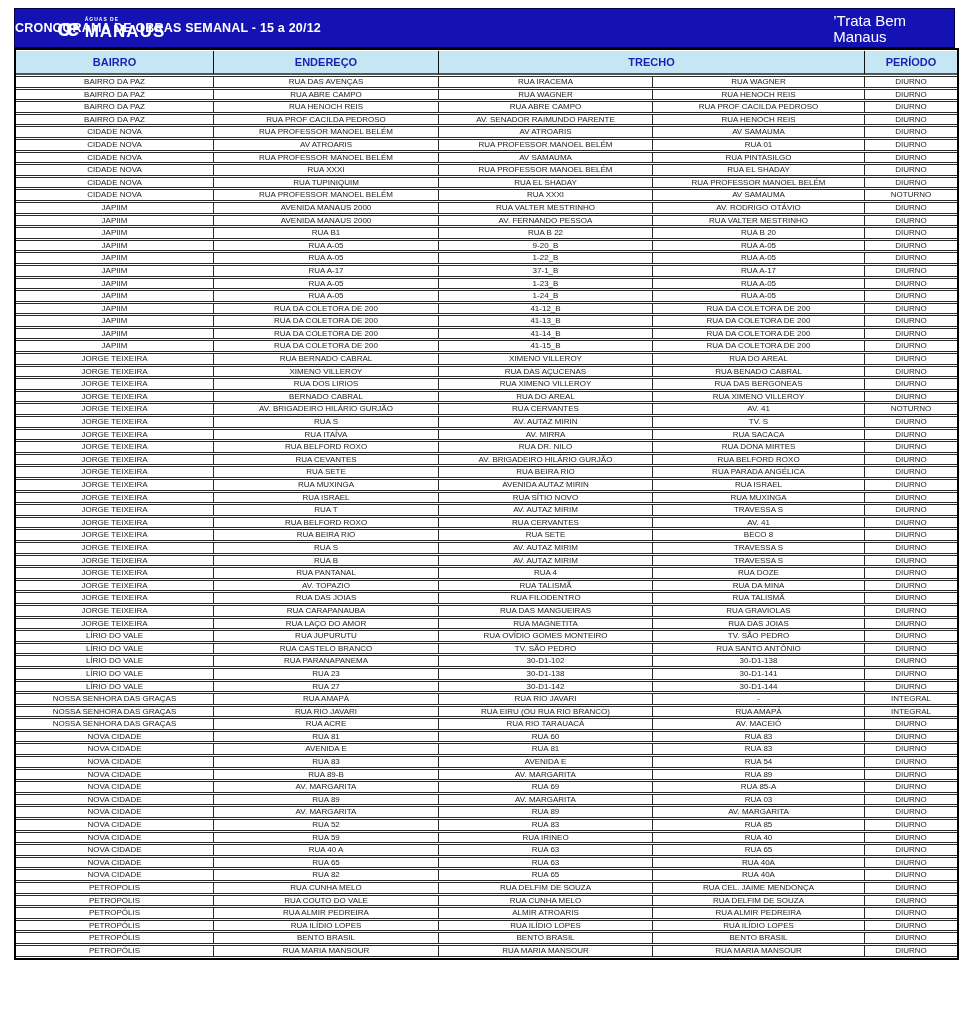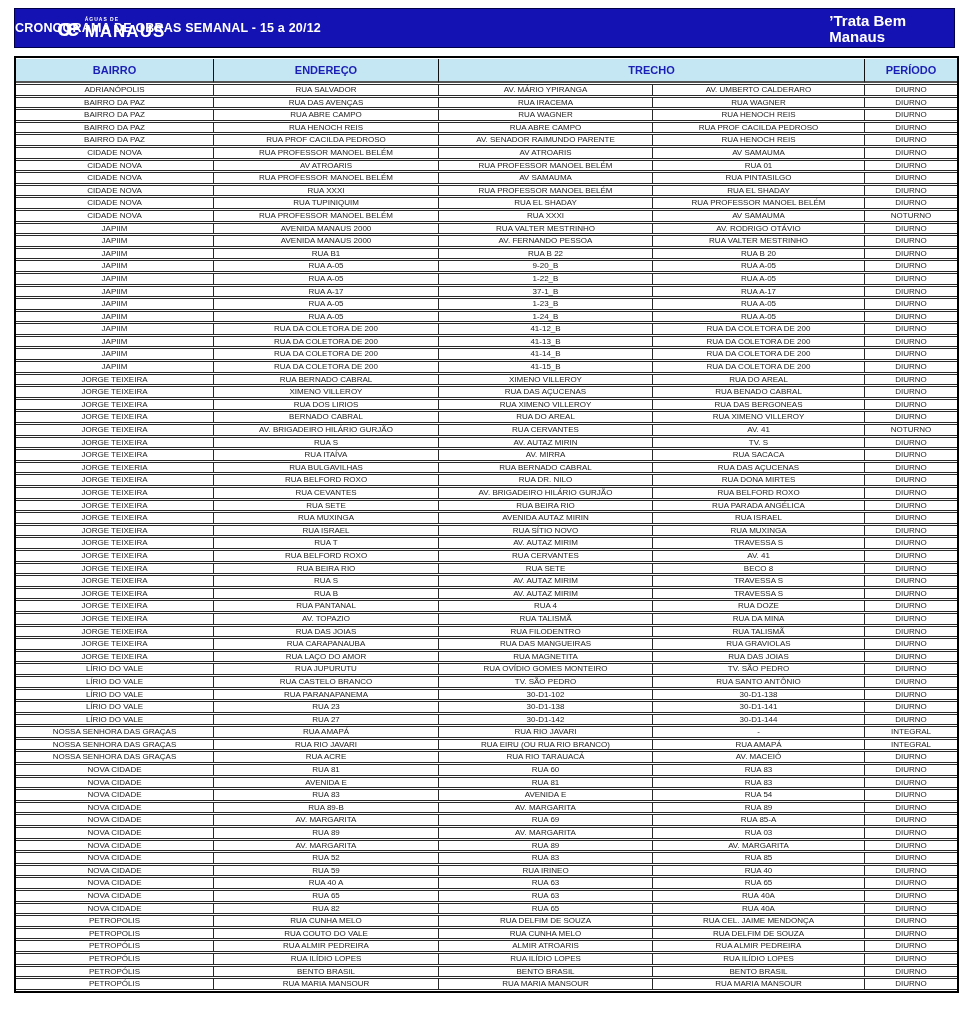--- a/index.html
+++ b/index.html
@@ -65,35 +65,35 @@
     text-align: left;
     font-size: 12.5px;
     font-weight: bold;
     letter-spacing: 0.2px;
   }
   .tagline {
     position: absolute;
     right: 48px;
     top: 4px;
     font-size: 15px;
-    font-weight: bold;
+    font-weight: normal;
     line-height: 1.05;
     text-align: left;
     white-space: nowrap;
   }
   .tagline .mark { font-size: 15px; }
   
   table.schedule {
     width: 100%;
     border-collapse: separate;
     border-spacing: 0 1px;
     table-layout: fixed;
     border: 2px solid #000000;
     background: #ffffff;
-    margin-top: 8px;
+    margin-top: 0px;
   }
   table.schedule th, table.schedule td {
     box-sizing: border-box;
     overflow: hidden;
     white-space: nowrap;
     text-overflow: clip;
     text-align: center;
     vertical-align: middle;
   }
   thead th {
@@ -151,27 +151,20 @@
       <thead>
         <tr>
           <th>BAIRRO</th>
           <th>ENDEREÇO</th>
           <th colspan="2">TRECHO</th>
           <th>PERÍODO</th>
         </tr>
       </thead>
       <tbody>
           <tr>
-            <td>ADRIANÓPOLIS</td>
-            <td>RUA SALVADOR</td>
-            <td>AV. MÁRIO YPIRANGA</td>
-            <td>AV. UMBERTO CALDERARO</td>
-            <td>DIURNO</td>
-          </tr>
-          <tr>
             <td>BAIRRO DA PAZ</td>
             <td>RUA DAS AVENÇAS</td>
             <td>RUA IRACEMA</td>
             <td>RUA WAGNER</td>
             <td>DIURNO</td>
           </tr>
           <tr>
             <td>BAIRRO DA PAZ</td>
             <td>RUA ABRE CAMPO</td>
             <td>RUA WAGNER</td>
@@ -358,27 +351,20 @@
             <td>RUA S</td>
             <td>AV. AUTAZ MIRIN</td>
             <td>TV. S</td>
             <td>DIURNO</td>
           </tr>
           <tr>
             <td>JORGE TEIXEIRA</td>
             <td>RUA ITAÍVA</td>
             <td>AV. MIRRA</td>
             <td>RUA SACACA</td>
-            <td>DIURNO</td>
-          </tr>
-          <tr>
-            <td>JORGE TEIXERIA</td>
-            <td>RUA BULGAVILHAS</td>
-            <td>RUA BERNADO CABRAL</td>
-            <td>RUA DAS AÇUCENAS</td>
             <td>DIURNO</td>
           </tr>
           <tr>
             <td>JORGE TEIXEIRA</td>
             <td>RUA BELFORD ROXO</td>
             <td>RUA DR. NILO</td>
             <td>RUA DONA MIRTES</td>
             <td>DIURNO</td>
           </tr>
           <tr>

